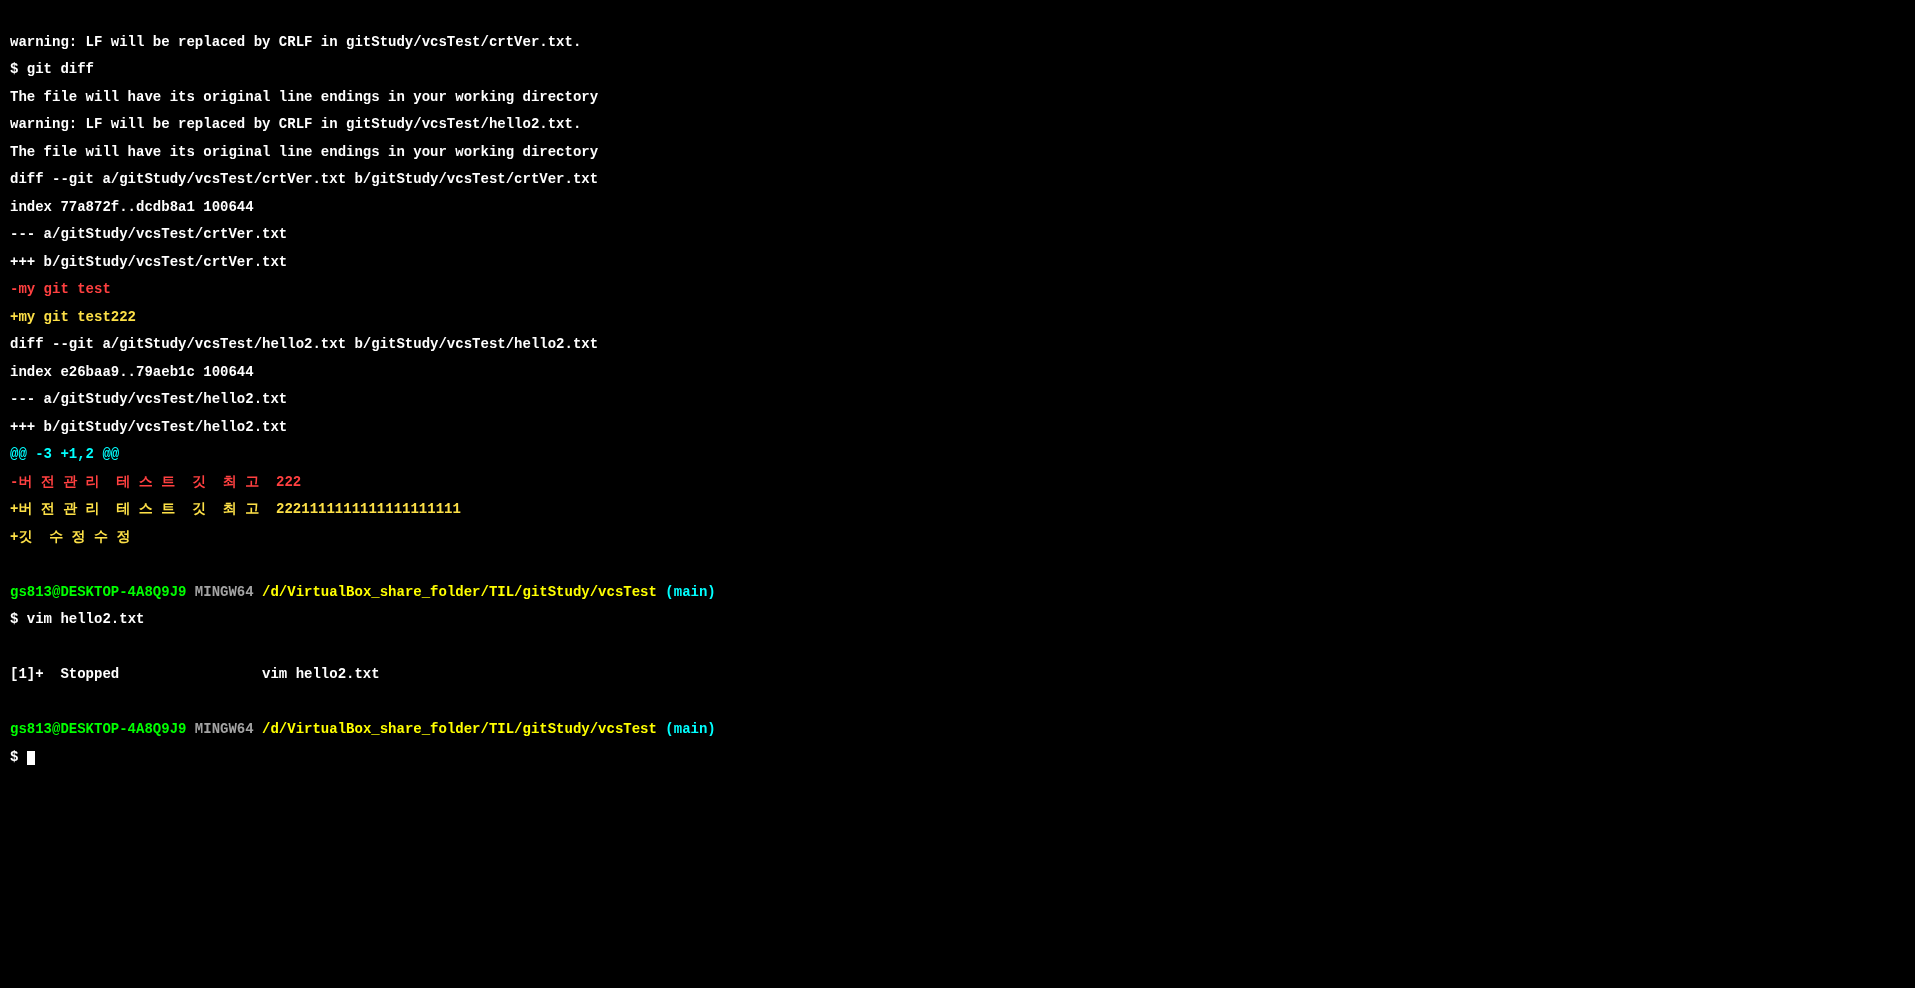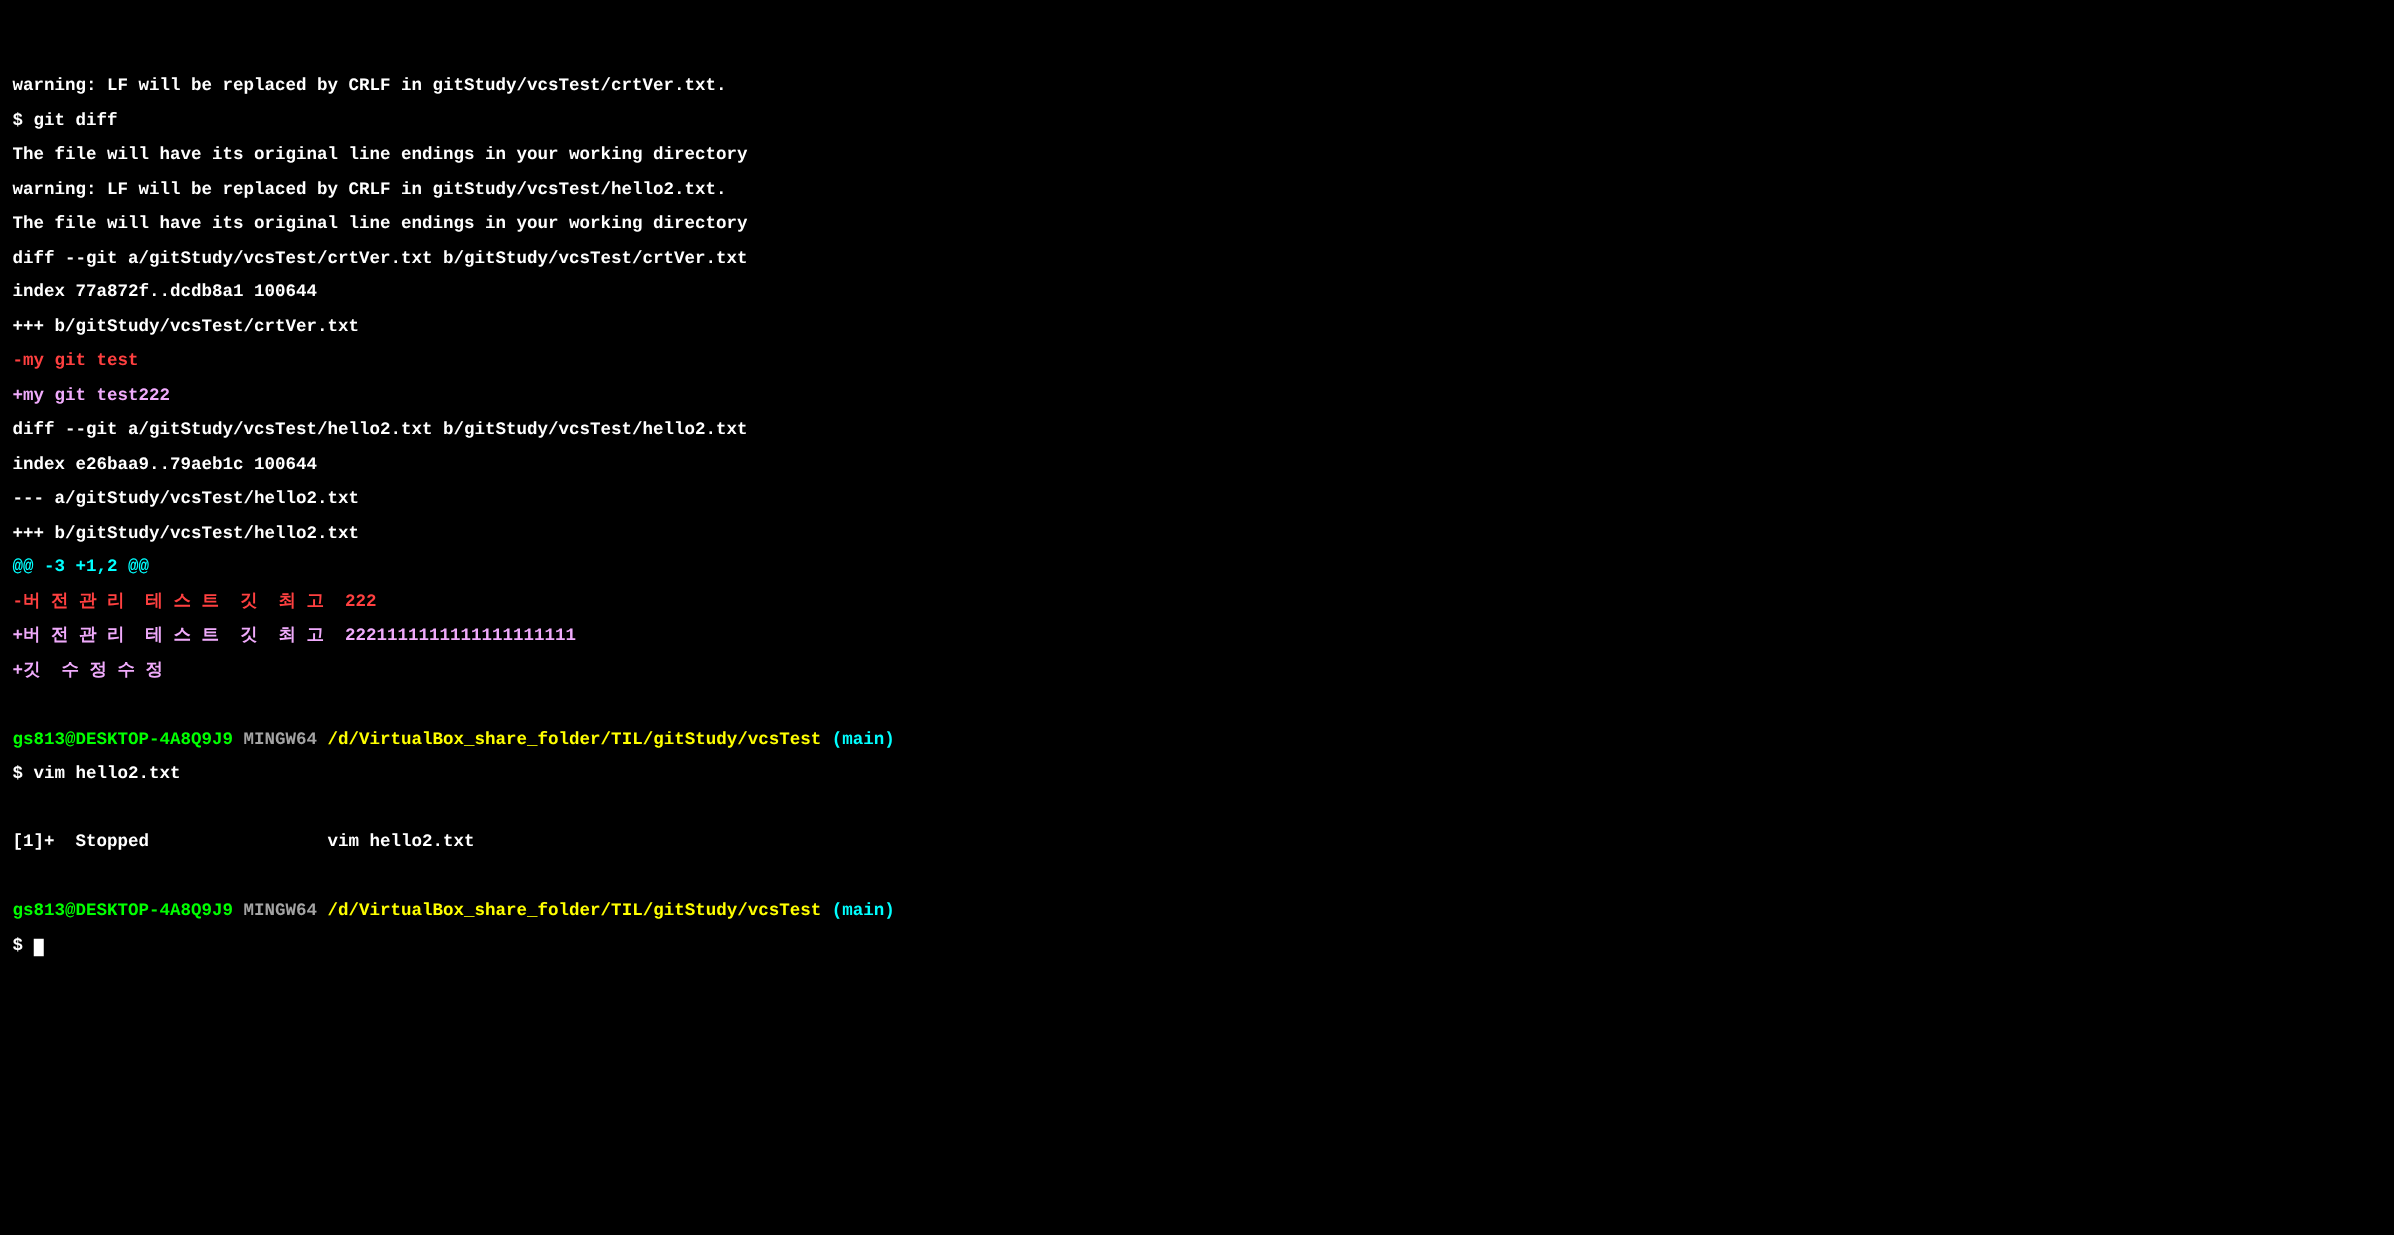--- a/index.html
+++ b/index.html
@@ -31,21 +31,21 @@
     display: block;
     height: 13.5px;
     line-height: 13.5px;
   }
   .green { color: #00ff00; font-weight: bold; }
   .magenta { color: #a3a3a3; font-weight: bold; }
   .yellow { color: #ffff00; font-weight: bold; text-align: center; }
   .cyan { color: #00ffff; font-weight: bold; }
   .white { color: #ffffff; font-weight: bold; }
   .red { color: #ff4040; font-weight: bold; }
-  .greenline { color: #f0abfc; font-weight: bold; }
+  .greenline { color: #fde047; font-weight: bold; }
   .cursor {
     display: inline-block;
     width: 8px;
     height: 14px;
     background-color: #ffffff;
     vertical-align: text-bottom;
   }
 </style>
 </head>
 <body>
@@ -53,20 +53,21 @@
 <div class="terminal">
 <div class="terminal-content">
 
 <span class="line white">warning: LF will be replaced by CRLF in gitStudy/vcsTest/crtVer.txt.</span>
 <span class="line"><span class="white">$ </span><span class="white">git diff</span></span>
 <span class="line white">The file will have its original line endings in your working directory</span>
 <span class="line white">warning: LF will be replaced by CRLF in gitStudy/vcsTest/hello2.txt.</span>
 <span class="line white">The file will have its original line endings in your working directory</span>
 <span class="line white">diff --git a/gitStudy/vcsTest/crtVer.txt b/gitStudy/vcsTest/crtVer.txt</span>
 <span class="line white">index 77a872f..dcdb8a1 100644</span>
+<span class="line white">--- a/gitStudy/vcsTest/crtVer.txt</span>
 <span class="line white">+++ b/gitStudy/vcsTest/crtVer.txt</span>
 <span class="line red">-my git test</span>
 <span class="line greenline">+my git test222</span>
 <span class="line white">diff --git a/gitStudy/vcsTest/hello2.txt b/gitStudy/vcsTest/hello2.txt</span>
 <span class="line white">index e26baa9..79aeb1c 100644</span>
 <span class="line white">--- a/gitStudy/vcsTest/hello2.txt</span>
 <span class="line white">+++ b/gitStudy/vcsTest/hello2.txt</span>
 <span class="line cyan">@@ -3 +1,2 @@</span>
 <span class="line red">-버 전 관 리  테 스 트  깃  최 고  222</span>
 <span class="line greenline">+버 전 관 리  테 스 트  깃  최 고  2221111111111111111111</span>

